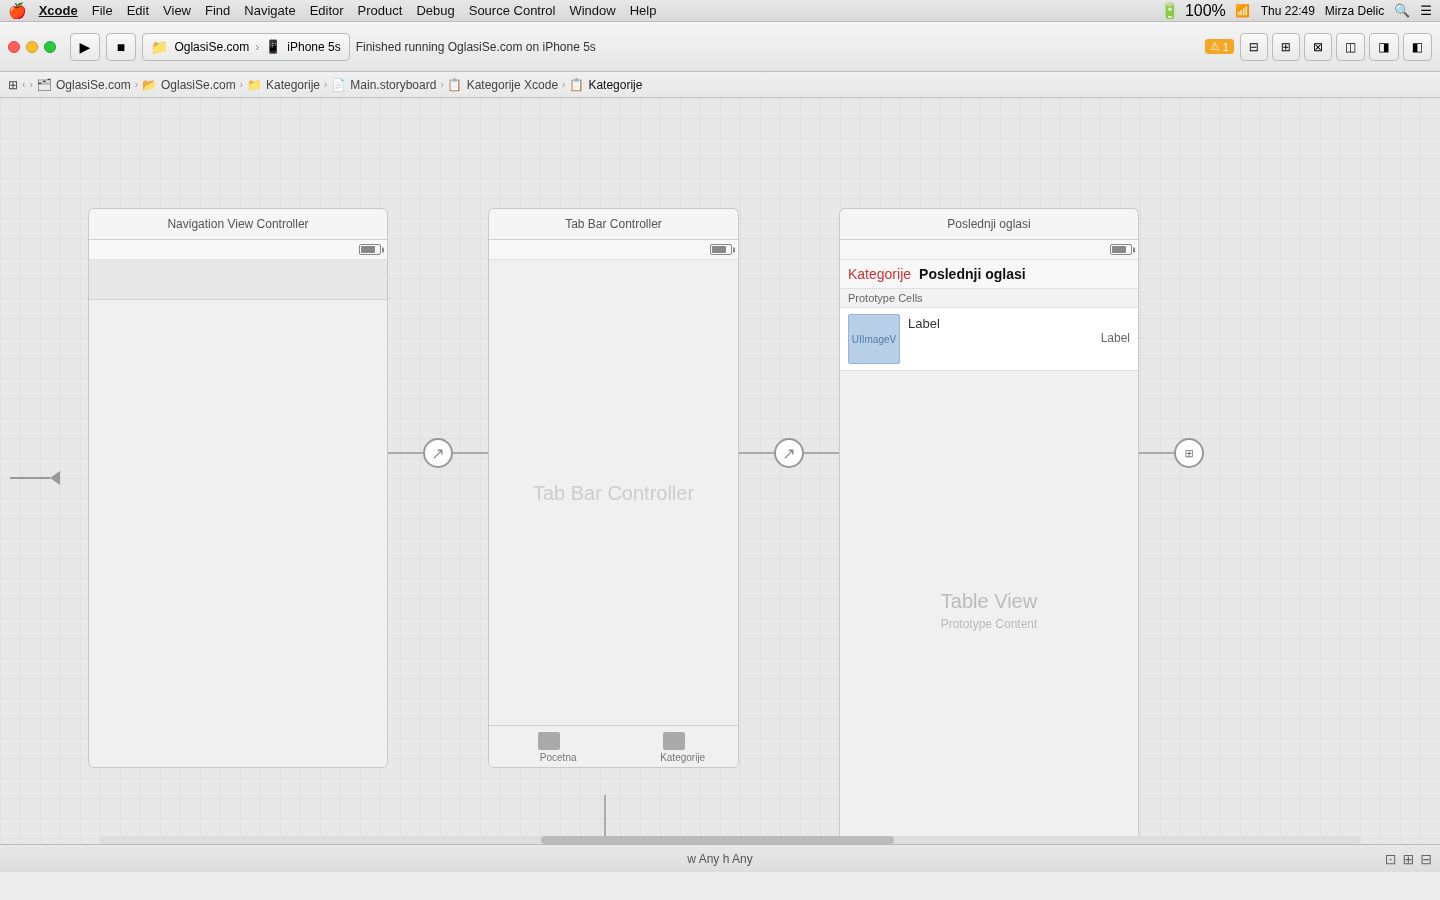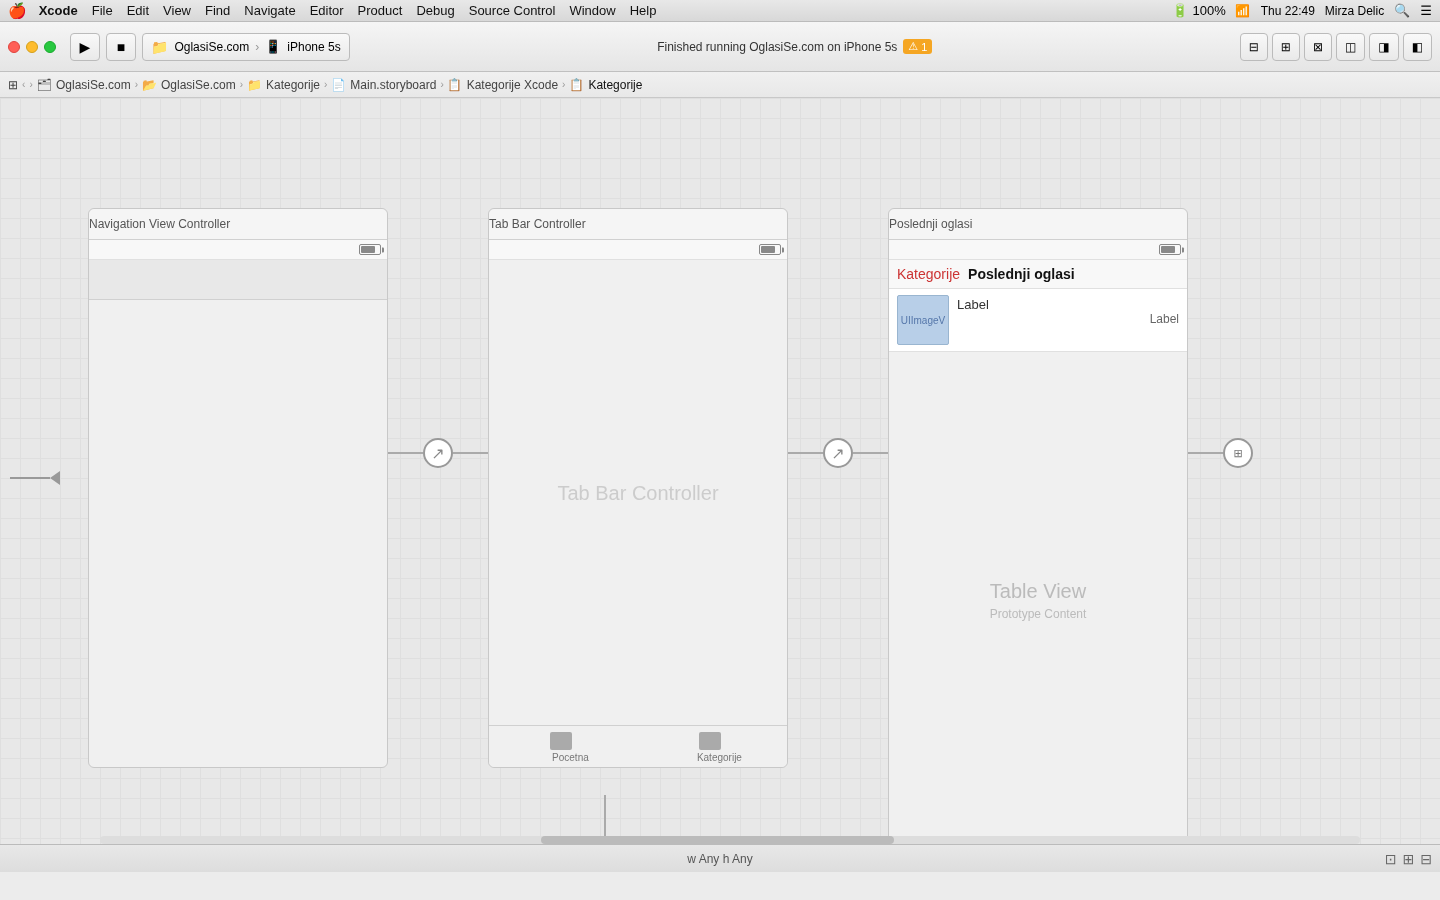--- a/index.html
+++ b/index.html
@@ -11,21 +11,21 @@
       background: linear-gradient(to bottom, #e8e8e8, #d8d8d8);
       display: flex;
       align-items: center;
       padding: 0 8px;
       font-size: 13px;
       border-bottom: 1px solid #bbb;
       user-select: none;
     }
     .menubar-apple { font-size: 15px; margin-right: 12px; }
     .menubar-item { margin-right: 14px; cursor: default; color: #111; }
-    .menubar-item.bold { font-weight: 600; }
+    .menubar-item.bold { font-weight: 600; text-decoration: underline; }
     .menubar-right { margin-left: auto; display: flex; align-items: center; gap: 10px; font-size: 12px; }
 
     
     .toolbar {
       height: 50px;
       background: linear-gradient(to bottom, #f5f5f5, #e5e5e5);
       border-bottom: 1px solid #c0c0c0;
       display: flex;
       align-items: center;
       padding: 0 8px;
@@ -44,21 +44,21 @@
     }
     .toolbar-scheme {
       display: flex; align-items: center; gap: 6px;
       border: 1px solid #bbb; border-radius: 4px; padding: 2px 8px;
       background: linear-gradient(to bottom, #f9f9f9, #e9e9e9);
       font-size: 12px; height: 28px;
     }
     .toolbar-scheme .icon-folder { font-size: 14px; }
     .toolbar-status {
       flex: 1; text-align: center; font-size: 12px; color: #333;
-      display: flex; align-items: center; justify-content: center; gap: 6px;
+      display: flex; align-items: center; justify-content: space-between; gap: 6px;
     }
     .status-warning {
       background: #f5a623; color: white; border-radius: 3px;
       padding: 1px 5px; font-size: 11px; display: flex; align-items: center; gap: 3px;
     }
     .toolbar-right-btns { display: flex; gap: 4px; }
 
     
     .breadcrumb {
       height: 26px;
@@ -86,21 +86,21 @@
     .controller {
       background: #f0f0f0;
       border: 1px solid #c8c8c8;
       border-radius: 6px;
       display: flex;
       flex-direction: column;
       position: relative;
     }
 
     .controller-title {
-      text-align: left;
+      text-align: center;
       padding: 8px 0;
       font-size: 12px;
       color: #555;
       border-bottom: 1px solid #d0d0d0;
       background: #f5f5f5;
       border-radius: 6px 6px 0 0;
     }
 
     .controller-statusbar {
       display: flex;
@@ -142,21 +142,21 @@
     .tab-icon {
       width: 22px; height: 18px; background: #aaa; border-radius: 2px;
     }
     .tab-label { font-size: 10px; color: #777; padding-left: 18px; }
 
     
     .nav-controller { width: 300px; height: 560px; }
     .nav-controller .controller-content { font-size: 20px; }
 
     
-    .tab-controller { width: 300px; height: 560px; }
+    .tab-controller { width: 251px; height: 560px; }
 
     
     .table-controller { width: 300px; height: 684px; }
 
     
     .seg-tabs {
       display: flex; padding: 6px 8px; gap: 8px; align-items: center;
       border-bottom: 1px solid #e0e0e0; background: #f8f8f8;
     }
     .seg-tab-red { color: #cc3333; font-size: 14px; font-weight: 500; }
@@ -250,21 +250,21 @@
   <span class="menubar-item">View</span>
   <span class="menubar-item">Find</span>
   <span class="menubar-item">Navigate</span>
   <span class="menubar-item">Editor</span>
   <span class="menubar-item">Product</span>
   <span class="menubar-item">Debug</span>
   <span class="menubar-item">Source Control</span>
   <span class="menubar-item">Window</span>
   <span class="menubar-item">Help</span>
   <div class="menubar-right">
-    <span style="font-size:13px;">🔋 100%</span>
+    <span style="font-size:16px;">🔋 100%</span>
     <span style="font-size:12px;">📶</span>
     <span>Thu 22:49</span>
     <span>Mirza Delic</span>
     <span style="font-size:13px;">🔍</span>
     <span style="font-size:13px;">☰</span>
   </div>
 </div>
 
 <div class="toolbar">
   <div class="traffic-lights">
@@ -393,20 +393,21 @@
         <div class="battery-icon">
             <div class="battery-fill"></div>
           </div>
       </div>
 
       <div class="seg-tabs">
         <span class="seg-tab-red">Kategorije</span>
         <span class="seg-tab-black">Poslednji oglasi</span>
       </div>
 
+      <div class="proto-cells-header">Prototype Cells</div>
 
       <div class="proto-cell">
         <div class="proto-image">UIImageV</div>
         <div class="proto-labels">
           <span class="proto-label-top">Label</span>
           <span class="proto-label-bottom">Label</span>
         </div>
       </div>
 
       <div class="table-view-content">

